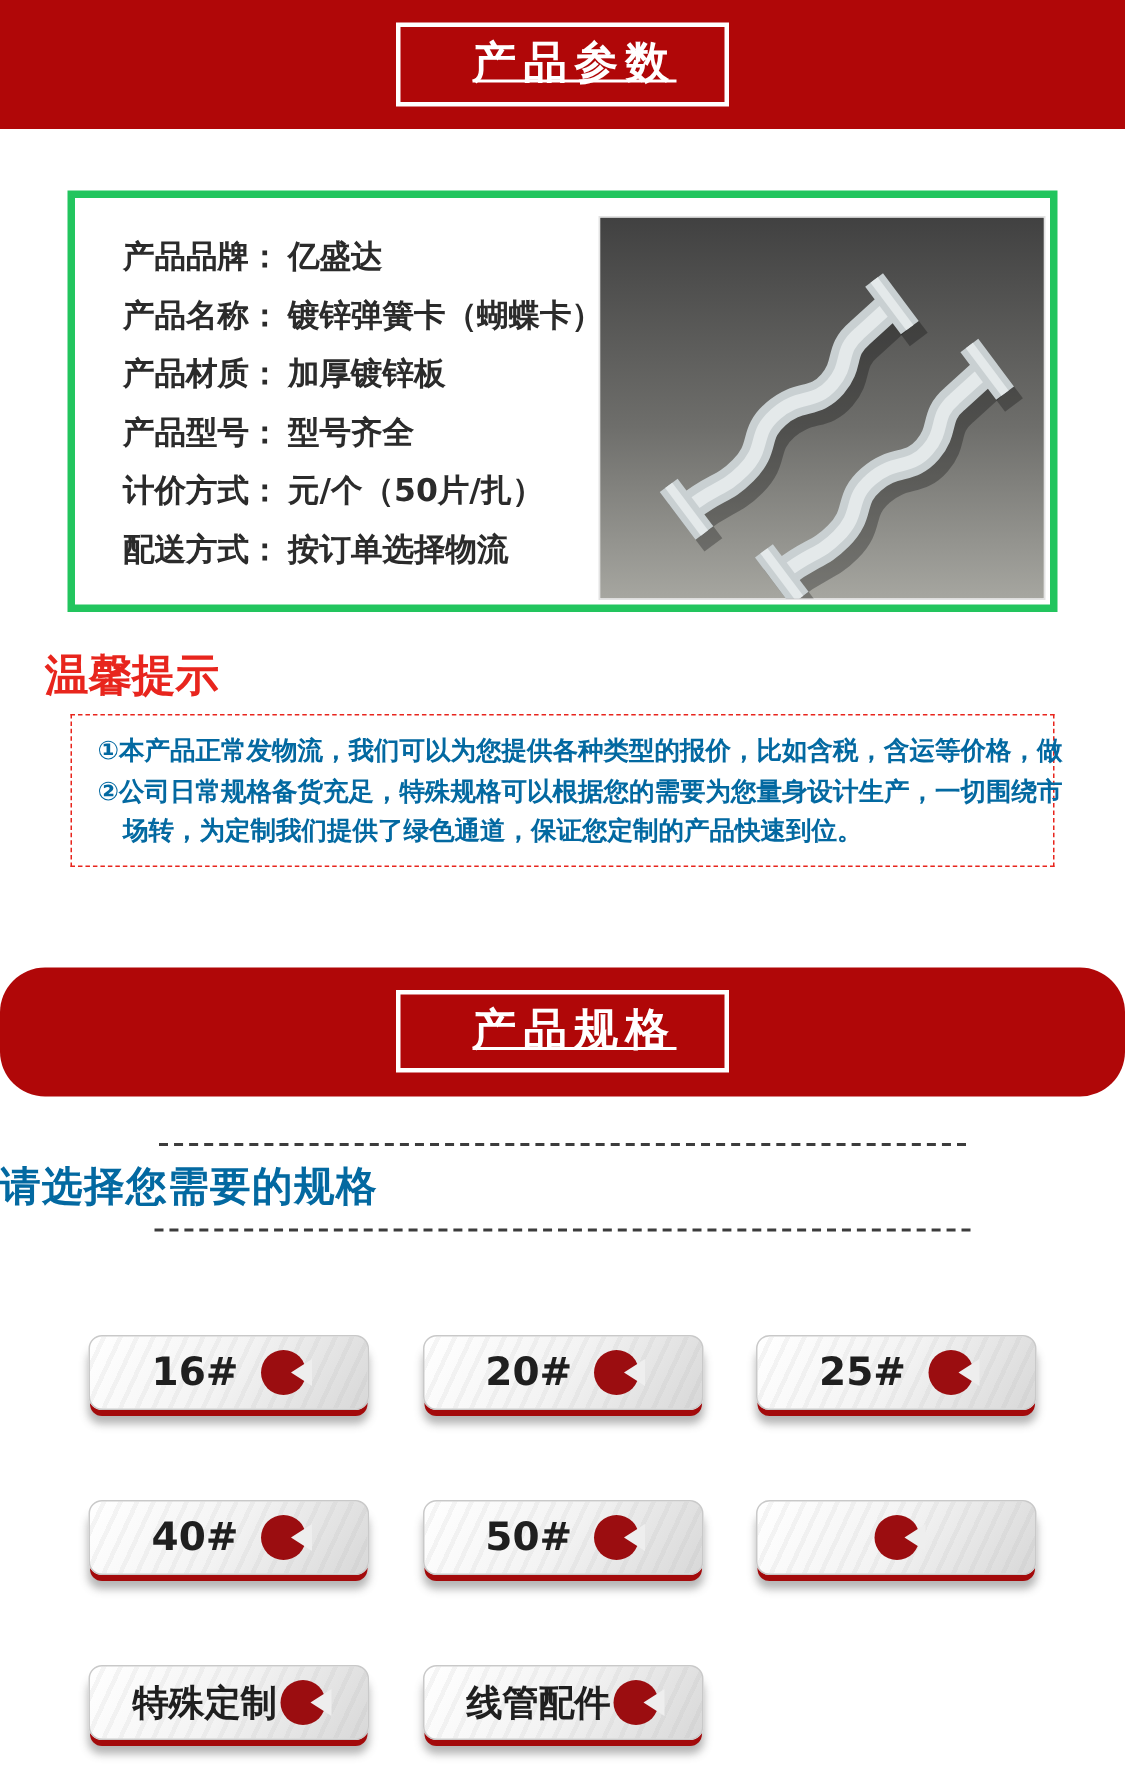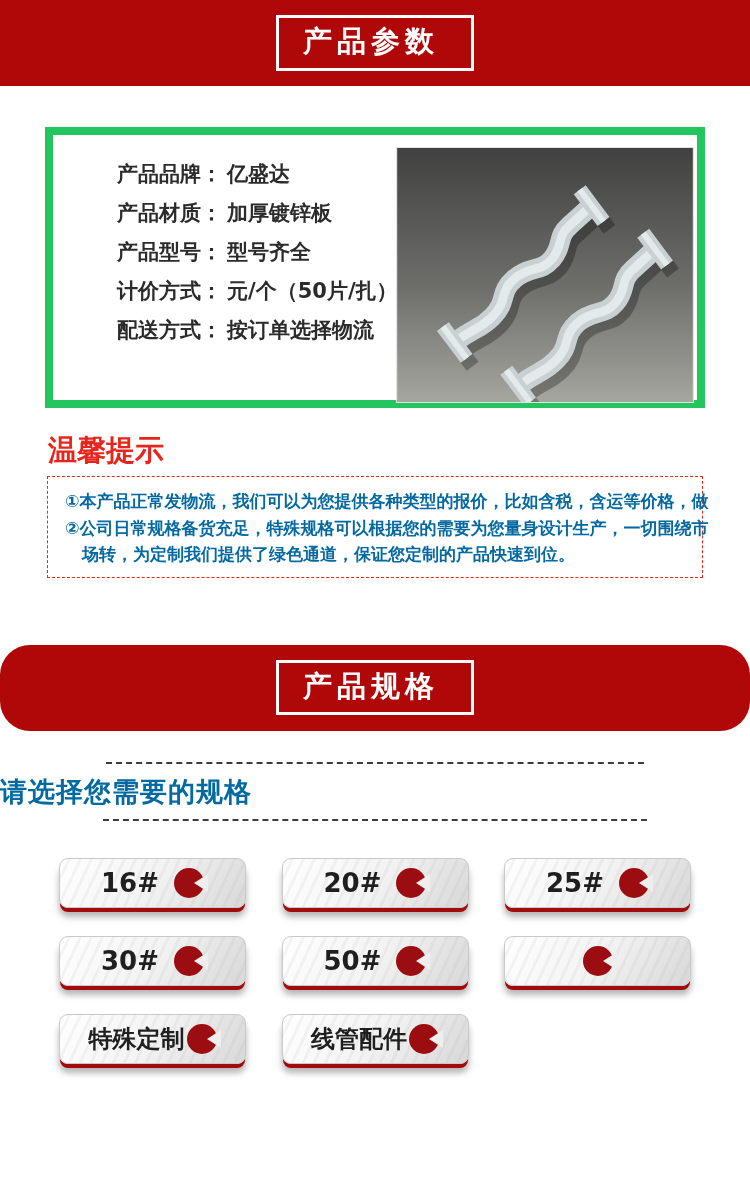--- a/index.html
+++ b/index.html
@@ -4,36 +4,36 @@
 <style>
   html,body{margin:0;padding:0;}
   body{
     width:750px;height:1194px;position:relative;overflow:hidden;
     background:#ffffff;font-family:"DejaVu Sans",sans-serif;
   }
   
   .band{height:86px;background:#b00708;display:flex;align-items:center;justify-content:center;}
   .band-box{
     border:3px solid #ffffff;color:#ffffff;font-weight:bold;
-    font-size:29px;letter-spacing:5px;padding:8px 32px 10px 24px;line-height:1.1;
+    font-size:29px;letter-spacing:5px;padding:8px 32px 10px 48px;line-height:1.1;text-decoration:underline;
   }
   
   .info-box{
     box-sizing:border-box;width:660px;height:281px;margin:41px auto 0;
-    border:8px solid #22c55e;position:relative;background:#ffffff;padding-left:32px;
+    border:5px solid #22c55e;position:relative;background:#ffffff;
   }
   .info-rows{padding:20px 0 0 32px;}
   .info-row{font-size:21px;line-height:39px;color:#2b2b2b;font-weight:bold;white-space:nowrap;}
   .info-row .val{margin-left:5px;font-weight:bold;}
   .photo{
     position:absolute;top:12px;right:3px;width:298px;height:256px;
     border:1px solid #e3e3e3;box-sizing:border-box;display:block;
   }
   
-  .tips-heading{margin:22px 0 0 48px;color:#e8251d;font-size:29px;font-weight:bold;line-height:40px;}
+  .tips-heading{margin:22px 0 0 30px;color:#e8251d;font-size:29px;font-weight:bold;line-height:40px;}
   .tips-box{
     box-sizing:border-box;width:656px;margin:6px auto 0;
     border:1px dashed #e8251d;padding:11px 12px 9px 17px;
     font-size:17px;line-height:26.5px;font-weight:bold;color:#0369a1;
   }
   .tip-line{white-space:nowrap;}
   .tip-line.indent{padding-left:17px;}
   .band2{margin-top:67px;border-radius:30px;}
   
   .dash-line{border:none;border-top:2px dashed #3c3c3c;width:538px;margin:31px auto 0;height:0;}
@@ -44,21 +44,21 @@
     grid-template-columns:repeat(3,187px);justify-content:space-between;row-gap:28px;
   }
   .spec-btn{
     position:relative;height:50px;border-radius:9px;box-sizing:border-box;
     border:1px solid #c9c9c9;
     background:
       repeating-linear-gradient(115deg, rgba(255,255,255,0) 0 7px, rgba(160,160,160,0.10) 7px 10px),
       linear-gradient(125deg,#ffffff 0%,#f3f3f3 50%,#d8d8d8 100%);
     box-shadow:0 5px 0 -1px #a30a0b, 0 9px 6px rgba(90,90,90,0.45);
     display:flex;align-items:center;justify-content:center;gap:15px;
-    font-size:26px;font-weight:bold;color:#1f1f1f;cursor:pointer;
+    font-size:26px;font-weight:bold;color:#1f1f1f;cursor:pointer;margin-top:32px;
   }
   .spec-btn.wide{gap:2px;font-size:24px;padding:0 4px;}
   .spec-label{white-space:nowrap;}
   .spec-icon{flex:0 0 auto;width:30px;height:30px;background:#9b0d10;border-radius:50%;position:relative;}
   .spec-icon::after{
     content:"";position:absolute;right:-4px;top:50%;transform:translateY(-50%);
     width:0;height:0;border-top:9px solid transparent;border-bottom:9px solid transparent;
     border-right:14px solid #eeeeee;
   }
 </style>
@@ -66,20 +66,23 @@
 <body>
 
 <div class="band">
   <div class="band-box">产品参数</div>
 </div>
 
 <div class="info-box">
   <div class="info-rows">
     <div class="info-row">
       <span>产品品牌：</span><span class="val">亿盛达</span>
+    </div>
+    <div class="info-row">
+      <span>产品名称：</span><span class="val">镀锌弹簧卡（蝴蝶卡）</span>
     </div>
     <div class="info-row">
       <span>产品材质：</span><span class="val">加厚镀锌板</span>
     </div>
     <div class="info-row">
       <span>产品型号：</span><span class="val">型号齐全</span>
     </div>
     <div class="info-row">
       <span>计价方式：</span><span class="val">元/个（50片/扎）</span>
     </div>
@@ -138,21 +141,21 @@
   </div>
   <div class="spec-btn">
     <span class="spec-label">20#</span>
     <span class="spec-icon"></span>
   </div>
   <div class="spec-btn">
     <span class="spec-label">25#</span>
     <span class="spec-icon"></span>
   </div>
   <div class="spec-btn">
-    <span class="spec-label">30#</span>
+    <span class="spec-label">40#</span>
     <span class="spec-icon"></span>
   </div>
   <div class="spec-btn">
     <span class="spec-label">50#</span>
     <span class="spec-icon"></span>
   </div>
   <div class="spec-btn wide">
     <span class="spec-icon"></span>
   </div>
   <div class="spec-btn wide">

